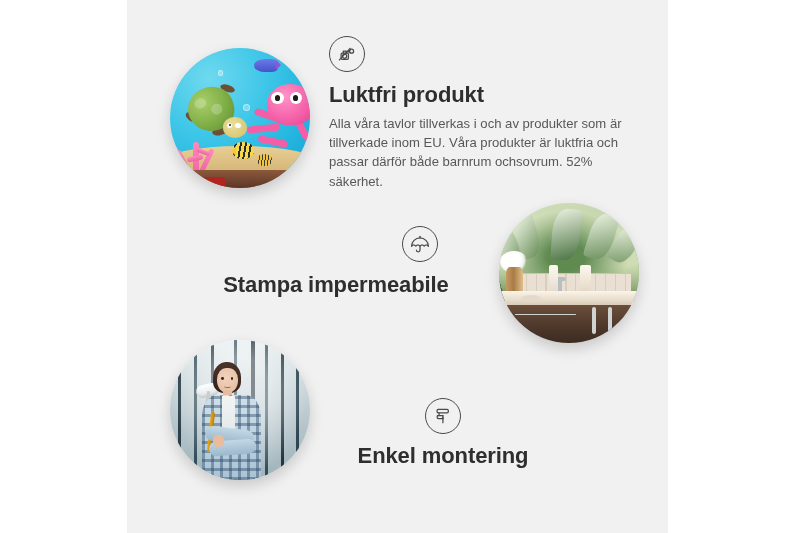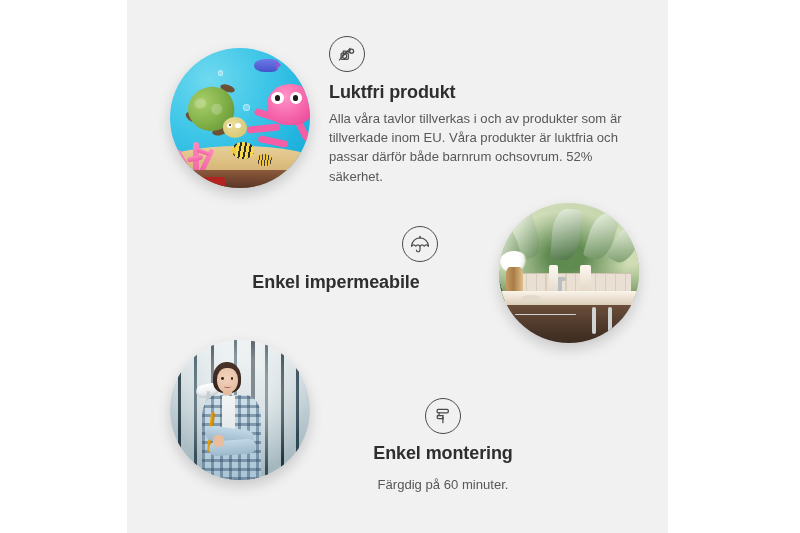--- a/index.html
+++ b/index.html
@@ -333,21 +333,21 @@
 
   .f-icon {
     width: 36px; height: 36px;
     border: 1.6px solid #4a4a4a;
     border-radius: 50%;
     display: flex; align-items: center; justify-content: center;
   }
   .f-icon svg { display:block; }
 
   .f-title {
-    font-size: 18px;
+    font-size: 22px;
     font-weight: 700;
     color: #2e2e2e;
     letter-spacing: -0.1px;
     line-height: 1.25;
   }
   .f-body {
     font-size: 13.1px;
     color: #585858;
     line-height: 1.48;
   }
@@ -442,21 +442,21 @@
 
   <div class="feature f-water">
     <div class="f-icon">
       <svg width="24" height="24" viewBox="0 0 24 24" fill="none" stroke="#4a4a4a" stroke-width="1.25" stroke-linecap="round" stroke-linejoin="round">
         <path d="M3.6 14.2c0-4.6 3.8-8.3 8.4-8.3s8.4 3.7 8.4 8.3"></path>
         <path d="M3.6 14.2c1.4-1.7 2.8-1.7 4.2 0 1.4-1.7 2.8-1.7 4.2 0 1.4-1.7 2.8-1.7 4.2 0 1.4-1.7 2.8-1.7 4.2 0"></path>
         <path d="M12 5.9V4.3"></path>
         <path d="M12 14.2v3.8c0 1-.8 1.8-1.8 1.8s-1.8-.8-1.8-1.8"></path>
       </svg>
     </div>
-    <div class="f-title">Enkel impermeabile</div>
+    <div class="f-title">Stampa impermeabile</div>
   </div>
 
   <div class="photo ph-bath">
     <div class="inner">
       <div class="bath-wall">
         <div class="leaf l5"></div>
         <div class="leaf l2"></div>
         <div class="leaf l1"></div>
         <div class="leaf l3"></div>
         <div class="leaf l4"></div>
@@ -500,16 +500,15 @@
     <div class="f-icon">
       <svg width="24" height="24" viewBox="0 0 24 24" fill="none" stroke="#4a4a4a" stroke-width="1.25" stroke-linecap="round" stroke-linejoin="round">
         <rect x="6.1" y="5.3" width="11.2" height="3.6" rx="1.1"></rect>
         <path d="M8.1 8.9v1.7c0 .5-.4.9-.9.9h-.8"></path>
         <path d="M11.9 11.5h-4.6c-.6 0-1.1.5-1.1 1.1v1c0 .6.5 1.1 1.1 1.1h4.6"></path>
         <path d="M11.9 11.5v3.2"></path>
         <path d="M11.9 13.1v5.6"></path>
       </svg>
     </div>
     <div class="f-title">Enkel montering</div>
-    <div class="f-body">Färgdig på 60 minuter.</div>
   </div>
 
 </div>
 
 </body></html>

